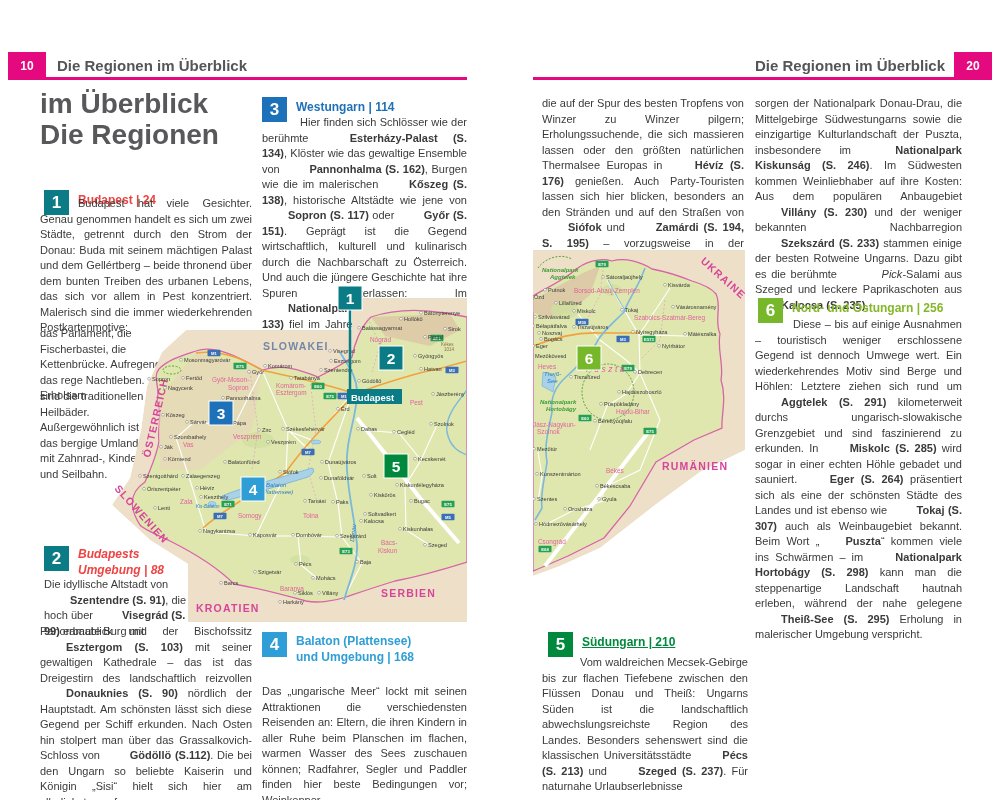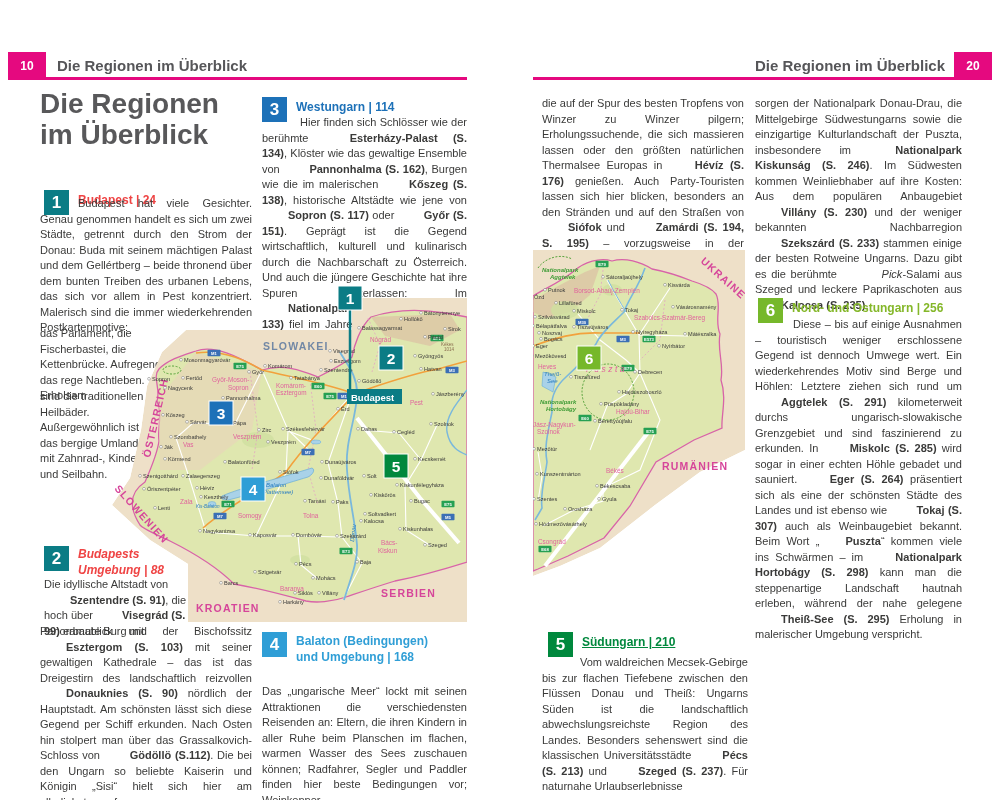--- a/index.html
+++ b/index.html
@@ -46,22 +46,22 @@
 </head>
 <body>
 
 <div class="pgbox" style="left:8px;top:52px;">
   <span>10</span>
 </div>
 <div class="htitle" style="left:57px;top:57px;">Die Regionen im Überblick</div>
 <div class="hrule" style="left:46px;top:77px;width:421px;"></div>
 
 <div class="bigtitle">
+  <div>im Überblick</div>
   <div>Die Regionen</div>
-  <div>im Überblick</div>
 </div>
 
 <div class="badge bg-teal" style="left:44px;top:190px;">1</div>
 <div class="shead c-teal" style="left:78px;top:193px;">Budapest | 24</div>
 <div class="para ind" style="left:40px;top:196px;width:212px;">Budapest hat viele Gesichter. Genau genommen handelt es sich um zwei Städte, getrennt durch den Strom der Donau: Buda mit seinem mächtigen Palast und dem Gellértberg – beide thronend über dem bunten Treiben des urbanen Lebens, das sich vor allem in Pest konzentriert. Malerisch sind die immer wiederkehrenden Postkartenmotive:</div>
 <div class="para rag" style="left:40px;top:326px;width:150px;">das Parlament, die Fischerbastei, die Kettenbrücke. Aufregend ist das rege Nachtleben. Erholsam</div>
 <div class="para rag" style="left:40px;top:389px;width:112px;">sind die traditionellen Heilbäder. Außergewöhnlich ist das bergige Umland mit Zahnrad-, Kinder- und Seilbahn.</div>
 
 <div class="badge bg-teal" style="left:44px;top:546px;">2</div>
 <div class="shead c-teal" style="left:78px;top:547px;font-style:italic;">
@@ -70,21 +70,21 @@
 </div>
 <div class="para rag" style="left:44px;top:577px;width:160px;">Die idyllische Altstadt von <span class="bd">Szentendre (S. 91)</span>, die hoch über <span class="bd">Visegrád (S. 99)</span> erbaute Burg mit</div>
 <div class="para" style="left:40px;top:624px;width:212px;">Panoramablick und der Bischofssitz <span class="bd">Esztergom (S. 103)</span> mit seiner gewaltigen Kathedrale – das ist das Dreigestirn des landschaftlich reizvollen <span class="bd">Donauknies (S. 90)</span> nördlich der Hauptstadt. Am schönsten lässt sich diese Gegend per Schiff erkunden. Nach Osten hin stolpert man über das Grassalkovich-Schloss von <span class="bd">Gödöllö (S.112)</span>. Die bei den Ungarn so beliebte Kaiserin und Königin „Sisi“ hielt sich hier am allerliebsten auf.</div>
 
 <div class="badge bg-blue" style="left:262px;top:97px;">3</div>
 <div class="shead c-blue" style="left:296px;top:100px;">Westungarn | 114</div>
 <div class="para ind" style="left:262px;top:115px;width:205px;">Hier finden sich Schlösser wie der berühmte <span class="bd">Esterházy-Palast (S. 134)</span>, Klöster wie das gewaltige Ensemble von <span class="bd">Pannonhalma (S. 162)</span>, Burgen wie die im malerischen <span class="bd">Kőszeg (S. 138)</span>, historische Altstädte wie jene von <span class="bd">Sopron (S. 117)</span> oder <span class="bd">Győr (S. 151)</span>. Geprägt ist die Gegend wirtschaftlich, kulturell und kulinarisch durch die Nachbarschaft zu Österreich. Und auch die jüngere Geschichte hat ihre Spuren hinterlassen: Im <span class="bd">Nationalpark Fertő-Hanság (S. 133)</span> fiel im Jahre 1989 das erste Stück des „Eisernen Vorhangs“.</div>
 
 <div class="badge bg-lblue" style="left:262px;top:632px;">4</div>
 <div class="shead c-lblue" style="left:296px;top:634px;">
-  <div>Balaton (Bedingungen)</div>
+  <div>Balaton (Plattensee)</div>
   <div>und Umgebung | 168</div>
 </div>
 <div class="para" style="left:262px;top:684px;width:205px;">Das „ungarische Meer“ lockt mit seinen Attraktionen die verschiedensten Reisenden an: Eltern, die ihren Kindern in aller Ruhe beim Planschen im flachen, warmen Wasser des Sees zuschauen können; Radfahrer, Segler und Paddler finden hier beste Bedingungen vor; Weinkenner,</div>
 
 <div class="hrule" style="left:533px;top:77px;width:421px;"></div>
 <div class="htitle" style="right:55px;top:57px;">Die Regionen im Überblick</div>
 <div class="pgbox" style="left:954px;top:52px;">
   <span>20</span>
 </div>
 

